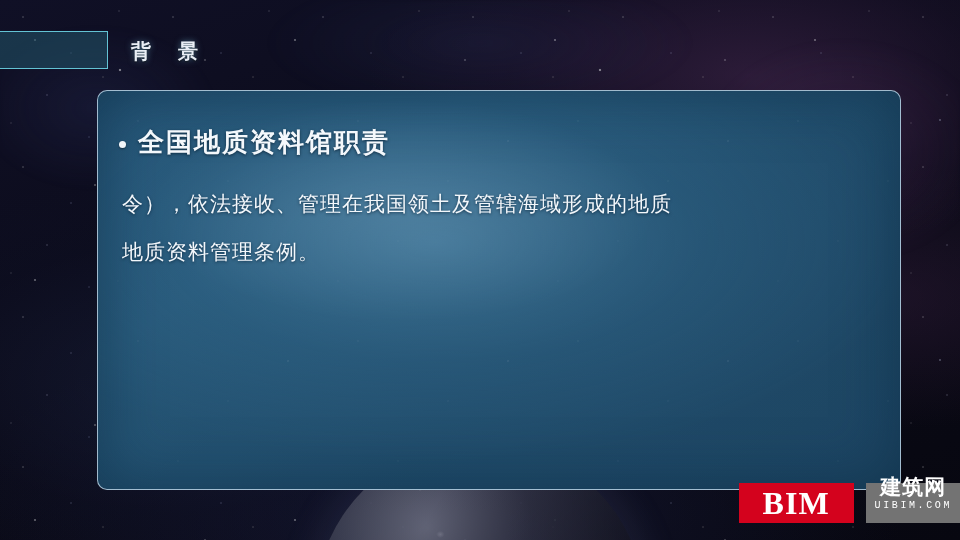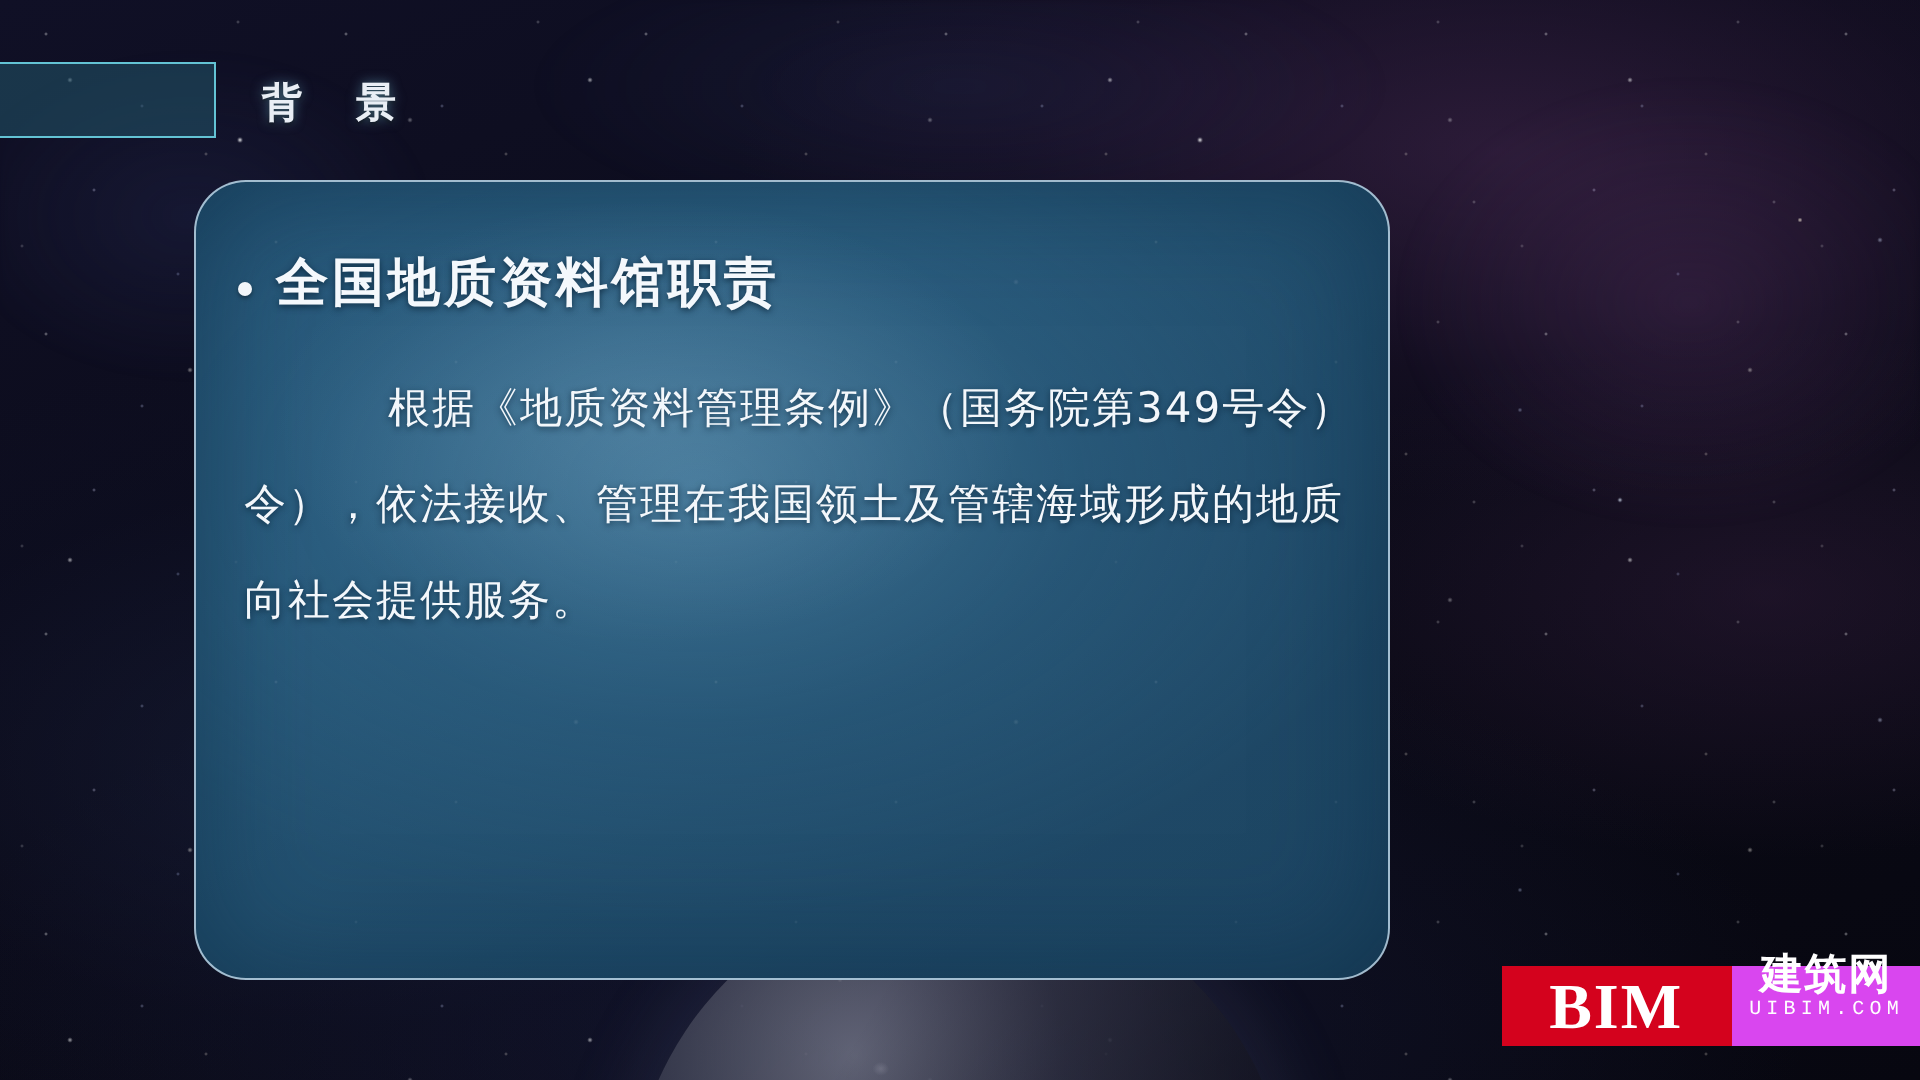--- a/index.html
+++ b/index.html
@@ -137,24 +137,24 @@
     text-shadow: 0 0 6px rgba(120,190,220,0.55), 0 1px 2px rgba(0,0,0,0.8);
     white-space: nowrap;
     text-align: right;
   }
 
   
   .content-panel {
     position: absolute;
     left: 97px;
     top: 90px;
-    width: 598px;
+    width: 804px;
     height: 400px;
     box-sizing: border-box;
-    border-radius: 26px;
+    border-radius: 10px;
     border: 1.5px solid rgba(205,225,240,0.75);
     background:
       radial-gradient(ellipse 60% 55% at 42% 38%, rgba(78,134,168,0.55) 0%, rgba(44,94,128,0.40) 55%, rgba(26,66,96,0.25) 100%),
       linear-gradient(145deg, #27587a 0%, #2a5d7e 28%, #23506f 60%, #1d4461 100%);
     box-shadow: inset 0 0 60px rgba(10,40,64,0.55);
     overflow: hidden;
   }
   .panel-texture {
     position: absolute;
     inset: 0;
@@ -239,26 +239,27 @@
     font-family: "Liberation Serif", serif;
     font-weight: bold;
     font-size: 32px;
     letter-spacing: 1px;
     padding: 0 24px;
     display: flex;
     align-items: center;
     line-height: 1;
   }
   .wm-right {
-    background: #d946ef;
+    background: #737373;
     padding: 1px 8px 19px 9px;
     display: flex;
     flex-direction: column;
     justify-content: center;
     align-items: center;
+    margin-left: 12px;
   }
   .wm-cn {
     color: #ffffff;
     font-family: "DejaVu Sans", sans-serif;
     font-weight: bold;
     font-size: 21px;
     letter-spacing: 1px;
     line-height: 1.05;
   }
   .wm-url {
@@ -294,23 +295,22 @@
     <div class="panel-glow"></div>
 
     <div class="panel-inner">
 
       <div class="bullet-row">
         <span class="bullet-dot"></span>
         <span class="bullet-title">全国地质资料馆职责</span>
       </div>
 
       <div class="body-text">
-        <div class="body-line indent">根据《地质资料管理条例》（国务院第349号令）</div>
         <div class="body-line">令），依法接收、管理在我国领土及管辖海域形成的地质</div>
-        <div class="body-line">向社会提供服务。</div>
+        <div class="body-line">地质资料管理条例。</div>
       </div>
 
     </div>
   </div>
 
   <div class="watermark">
     <div class="wm-bim">BIM</div>
     <div class="wm-right">
       <div class="wm-cn">建筑网</div>
       <div class="wm-url">UIBIM.COM</div>

